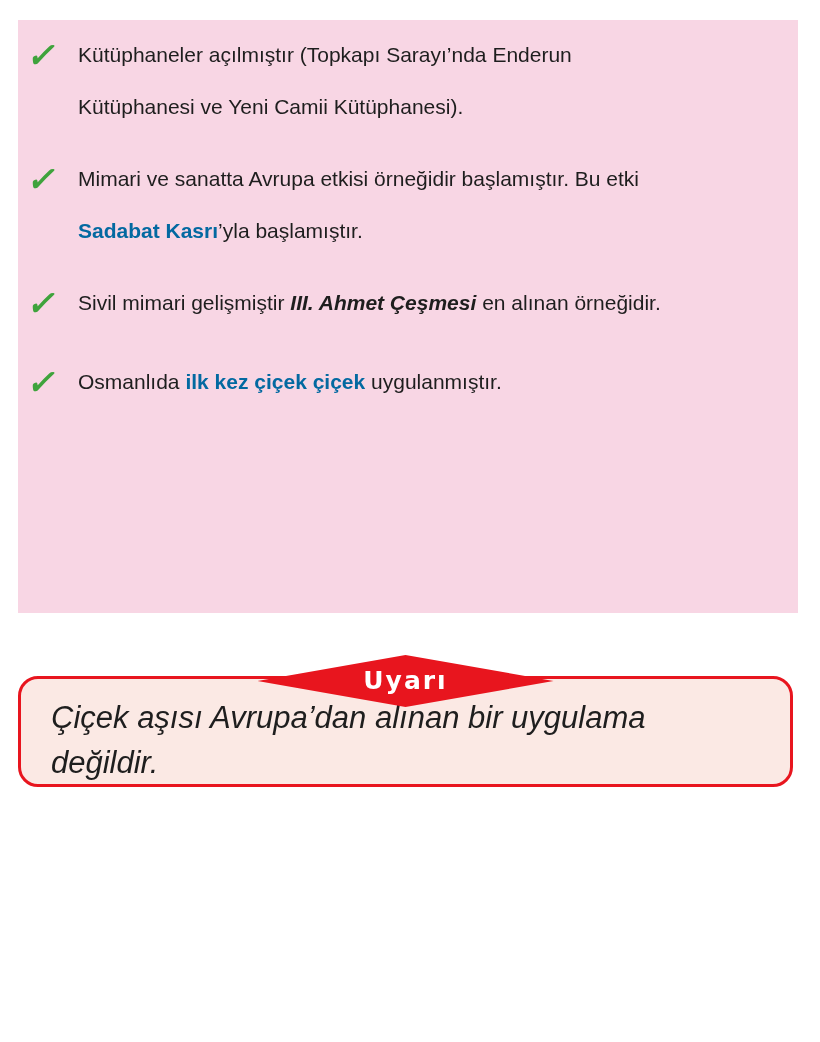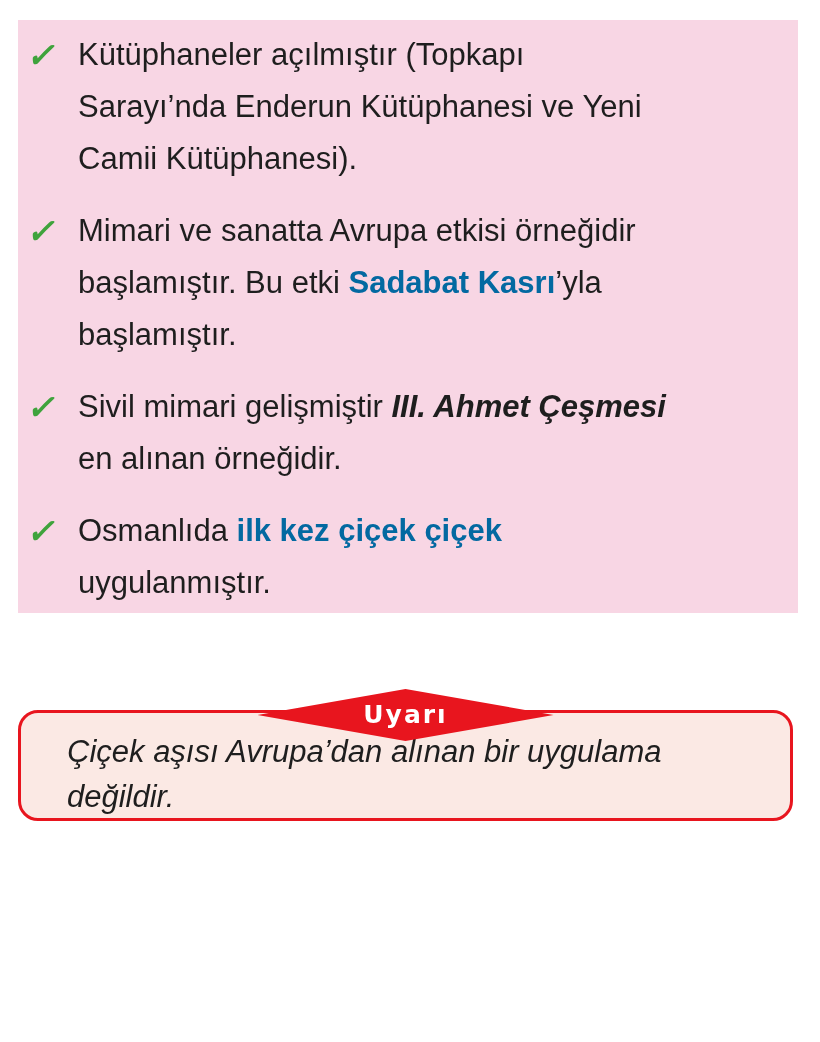--- a/index.html
+++ b/index.html
@@ -36,33 +36,33 @@
     line-height: 52px;
   }
   .check-glyph {
     color: #3fa33c;
     font-size: 34px;
     font-weight: bold;
     font-style: italic;
   }
   .item-text {
     width: 588px;
-    font-size: 31px;
+    font-size: 21px;
     line-height: 52px;
     color: #1e1e1e;
     letter-spacing: 0px;
   }
   .seg-bold { font-weight: bold; color: #1e1e1e; font-style: italic; }
   .seg-bold-red { font-weight: bold; color: #0369a1; }
 
   
   .warning-box {
     position: absolute;
     left: 18px;
-    top: 710px;
+    top: 676px;
     width: 775px;
     height: 111px;
     box-sizing: border-box;
     background: #fbe9e4;
     border: 3px solid #e8151e;
     border-radius: 20px;
   }
   .warning-diamond {
     position: absolute;
     top: -24px;
@@ -79,21 +79,21 @@
   .warning-label {
     font-family: "DejaVu Sans", sans-serif;
     color: #ffffff;
     font-size: 25px;
     font-weight: bold;
     letter-spacing: 2px;
     line-height: 1;
     padding-bottom: 2px;
   }
   .warning-text {
-    margin: 16px 30px 0 46px;
+    margin: 16px 30px 0 30px;
     max-width: 650px;
     font-size: 31px;
     line-height: 45px;
     font-style: italic;
     color: #1e1e1e;
   }
 </style>
 </head>
 <body>
 

